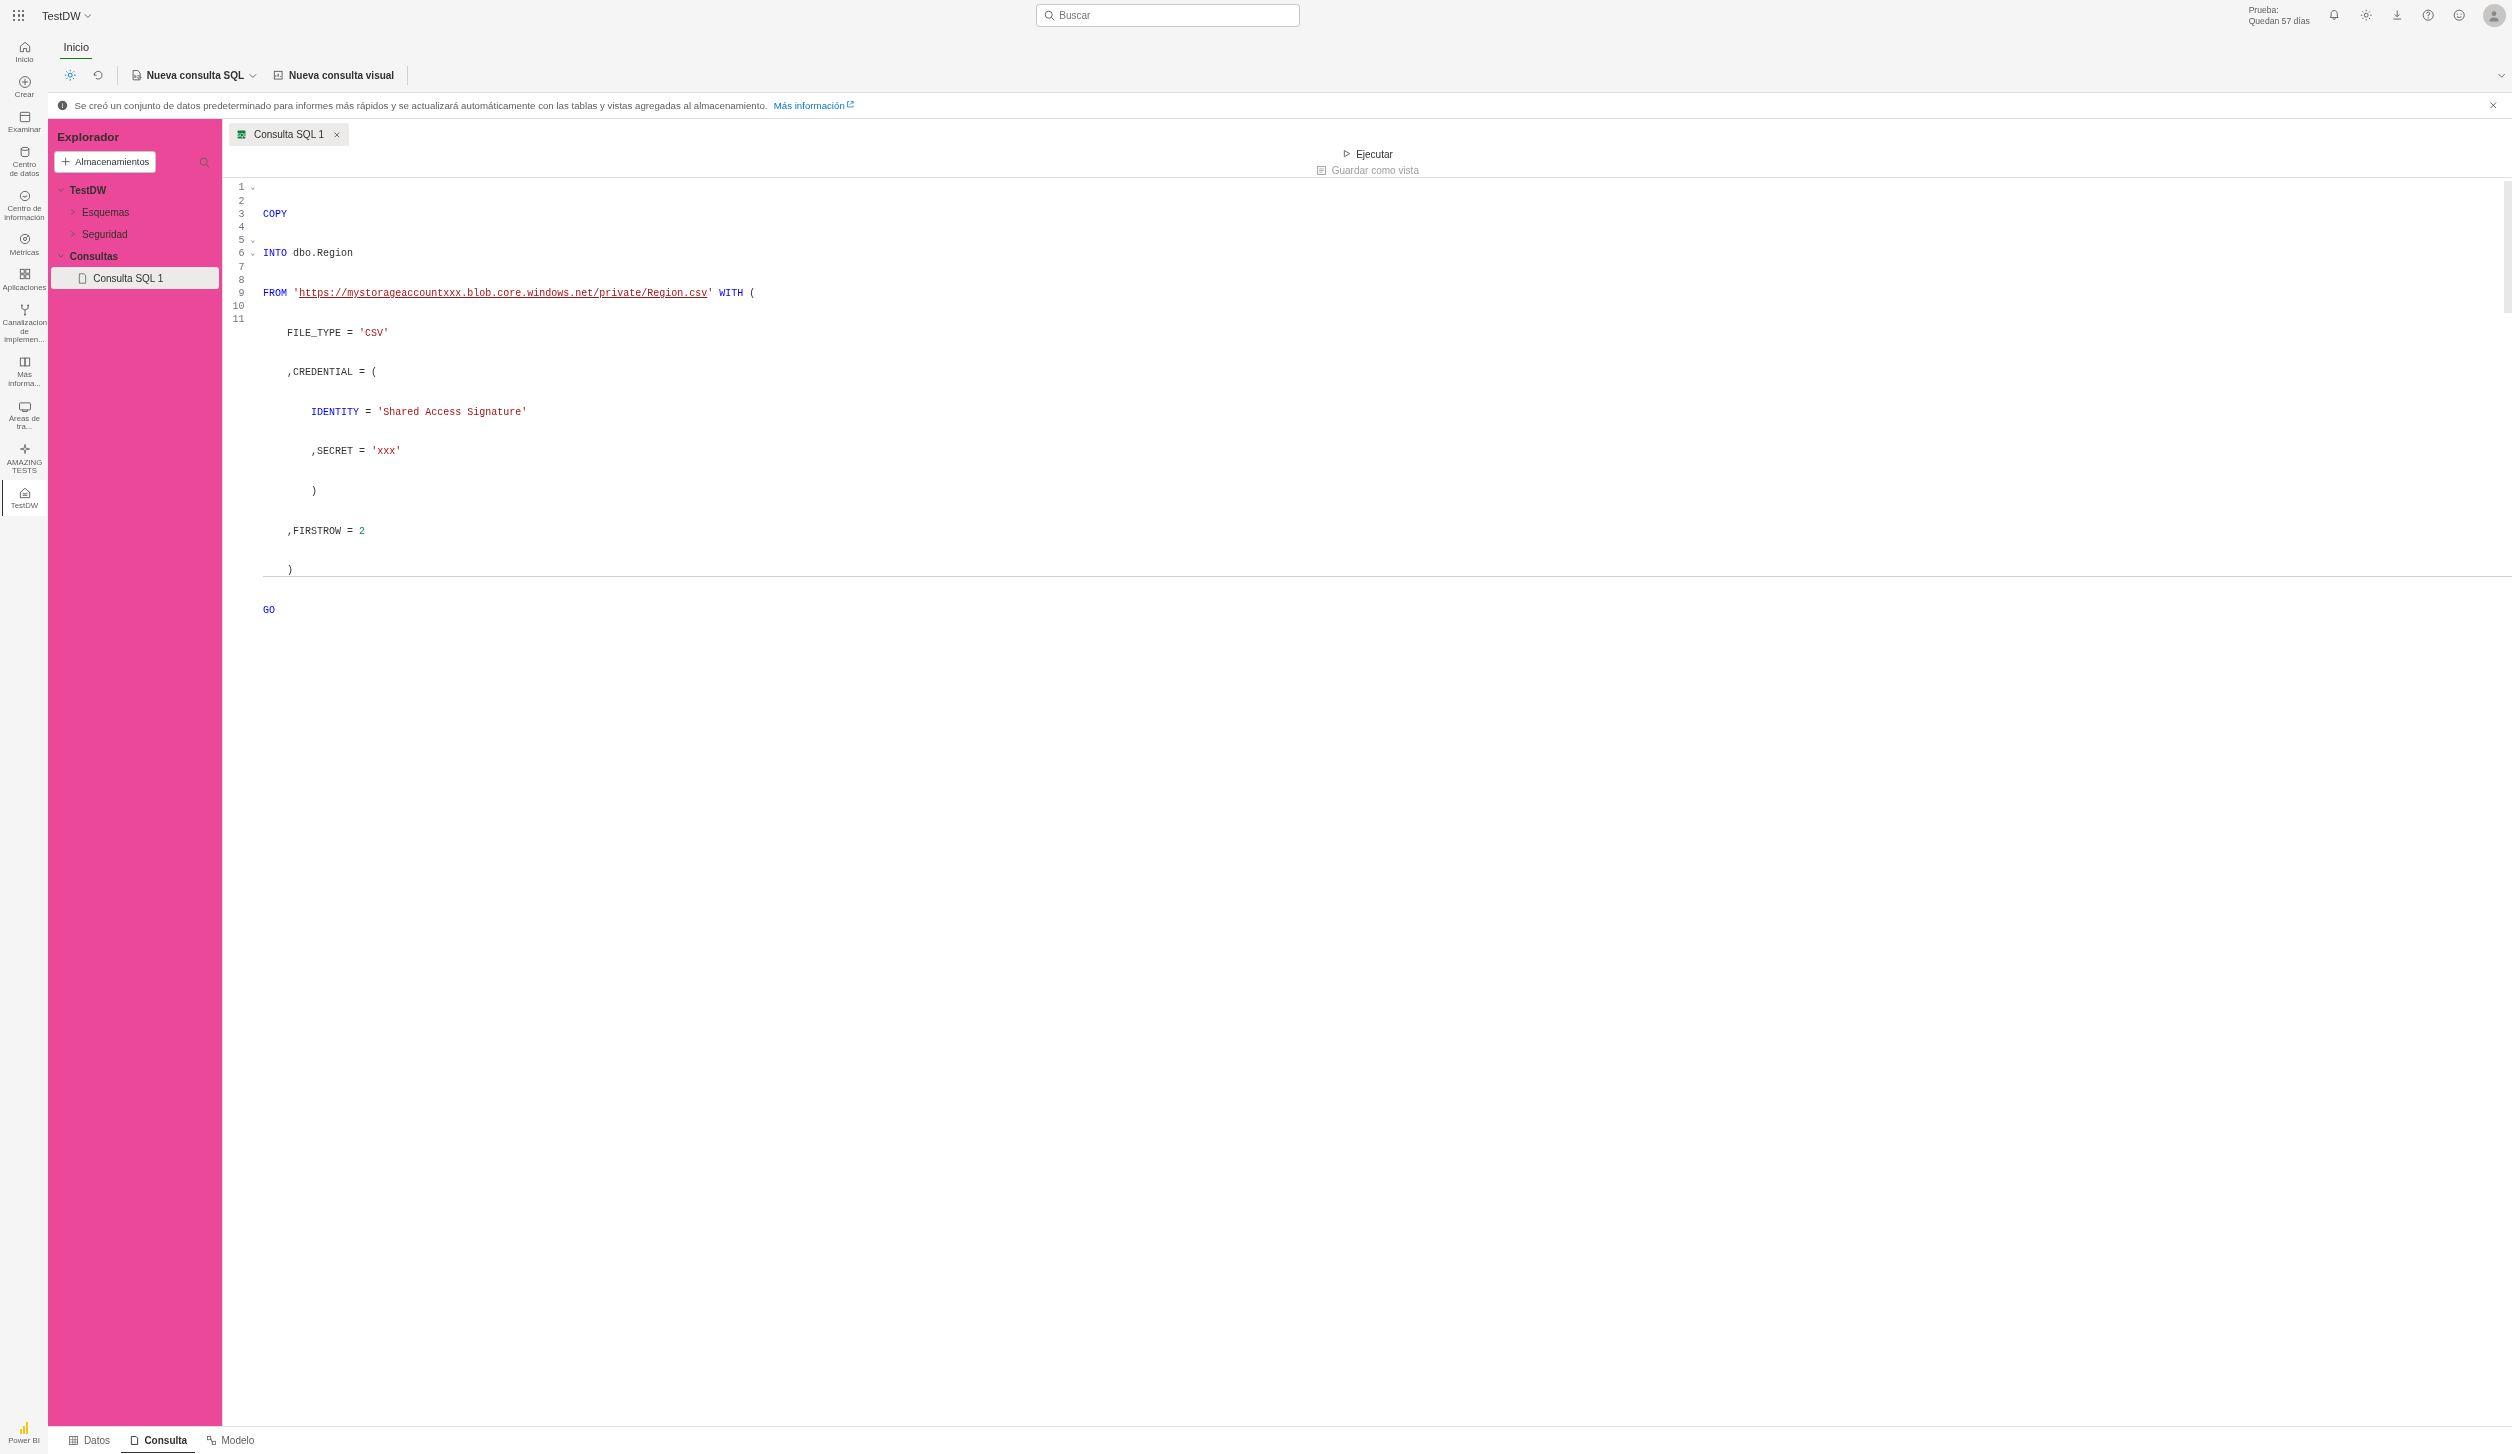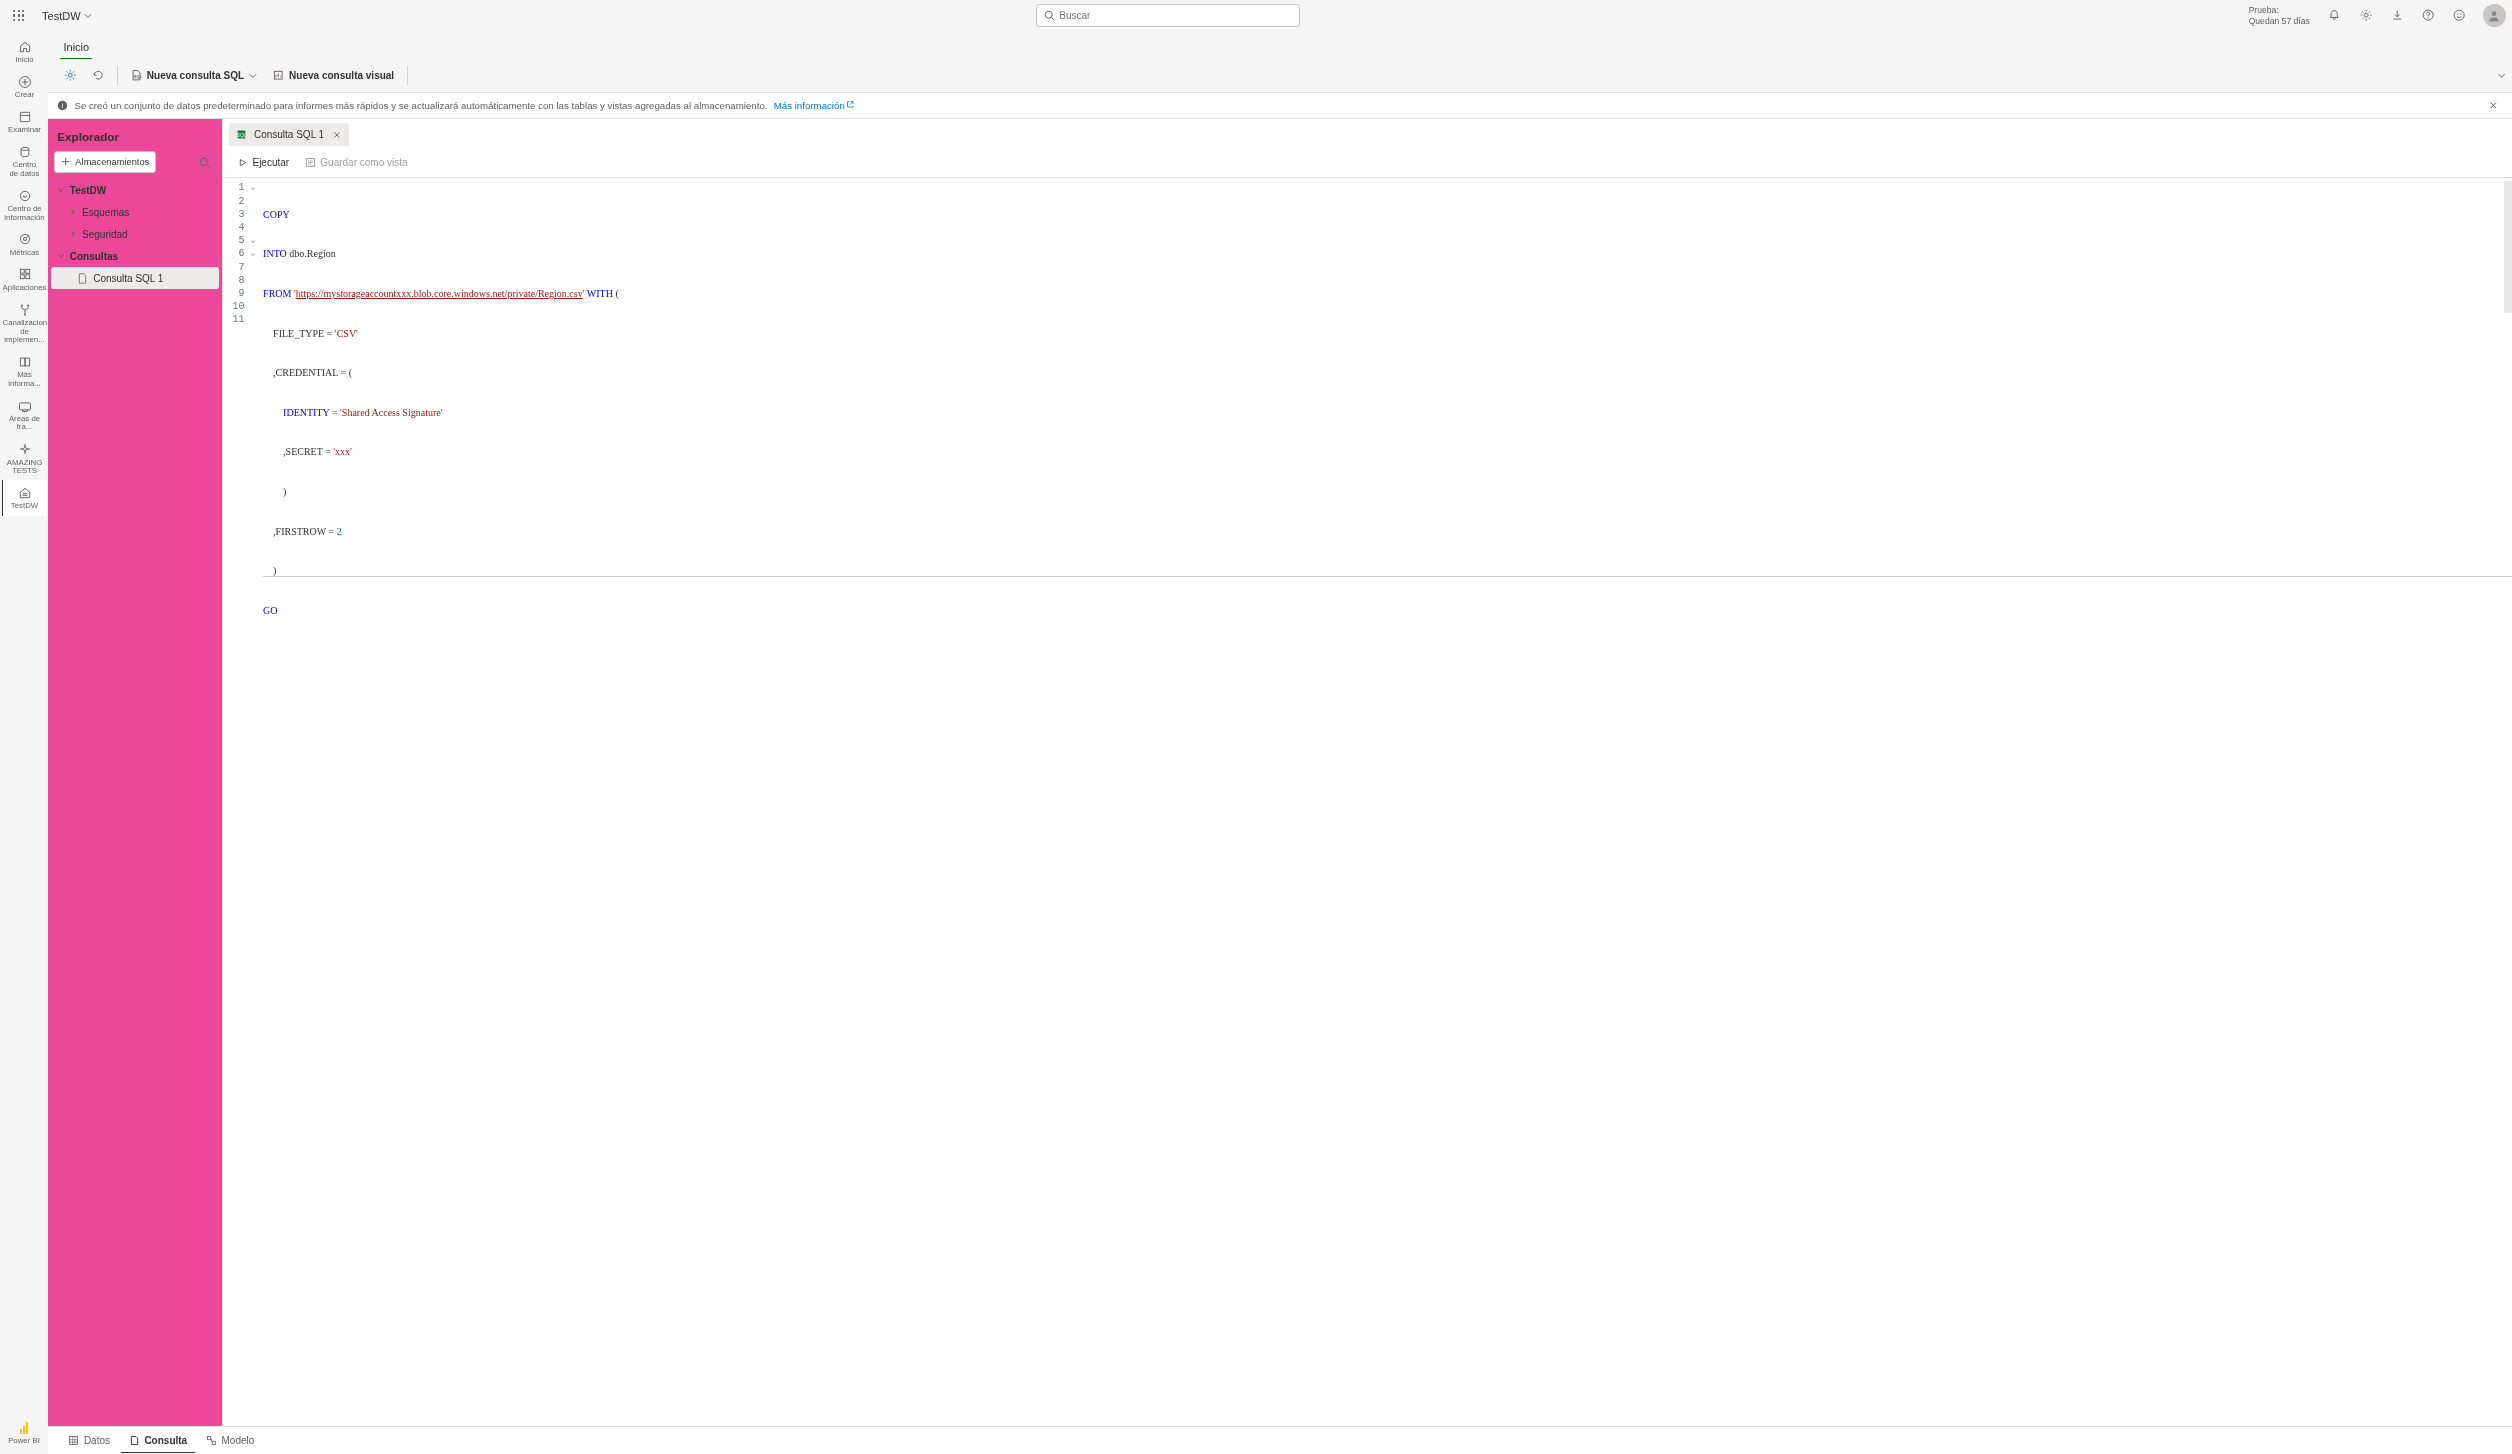--- a/index.html
+++ b/index.html
@@ -67,30 +67,30 @@
   .tree-indent-1 { padding-left: 17px; }
   .tree-indent-2 { padding-left: 26.4px; }
   .chev { width: 9.3px; display: inline-flex; justify-content: center; }
   
   
   .editor-area { flex: 1; display: flex; flex-direction: column; min-width: 0; }
   .tab-strip { height: 28px; display: flex; align-items: center; padding: 3.1px 6.2px 0 6.2px; gap: 3.1px; background: #fff; }
   .file-tab { height: 23px; background: #edebe9; border-radius: 3.1px 3.1px 0 0; display: flex; align-items: center; padding: 0 6.2px; gap: 6.2px; font-size: 10px; cursor: pointer; }
   .file-tab .tab-icon { width: 12.4px; height: 12.4px; display: flex; align-items: center; justify-content: center; }
   .file-tab .tab-close { width: 12.4px; height: 12.4px; display: flex; align-items: center; justify-content: center; cursor: pointer; border-radius: 1.6px; }
-  .editor-toolbar { height: 31px; display: flex; align-items: center; padding: 0 9.3px; gap: 3.1px; border-bottom: 0.8px solid #e1dfdd; }
+  .editor-toolbar { height: 31px; display: flex; align-items: center; padding: 0 9.3px; gap: 3.1px; border-bottom: 0.8px solid #e1dfdd; flex-direction: column; }
   .et-btn { height: 22px; padding: 0 6.2px; display: flex; align-items: center; gap: 4.7px; cursor: pointer; border-radius: 3.1px; font-size: 10px; }
   .et-btn.disabled { color: #a19f9d; cursor: default; }
   
   
   .code-editor { flex: 1; display: flex; font-family: Consolas, "Courier New", monospace; font-size: 10px; line-height: 13.2px; overflow: auto; position: relative; }
   .gutter { width: 37px; text-align: right; color: #6e7681; padding: 3.1px 3.1px 0 0; user-select: none; background: #fff; }
   .gutter-line { height: 13.2px; display: flex; align-items: center; justify-content: flex-end; gap: 3.1px; padding-right: 1.6px; }
   .fold { width: 7.8px; display: inline-block; color: #6e7681; font-size: 7.8px; }
-  .code-lines { flex: 1; padding: 3.1px 0 0 3.1px; white-space: pre; font-family: Liberation Serif, serif; }
+  .code-lines { flex: 1; padding: 3.1px 0 0 3.1px; white-space: pre; }
   .code-line { height: 13.2px; }
   .hl-below { border-bottom: 0.8px solid #d0d0d0; }
   .kw { color: #0000ff; }
   .str { color: #a31515; }
   .num { color: #098658; }
   .ident { color: #0000ff; }
   .url { color: #a31515; text-decoration: underline; text-decoration-color: #a31515; }
   .scroll-thumb { position: absolute; right: 0; top: 3.1px; width: 7.8px; height: 132px; background: rgba(100,100,100,0.15); }
   
   

